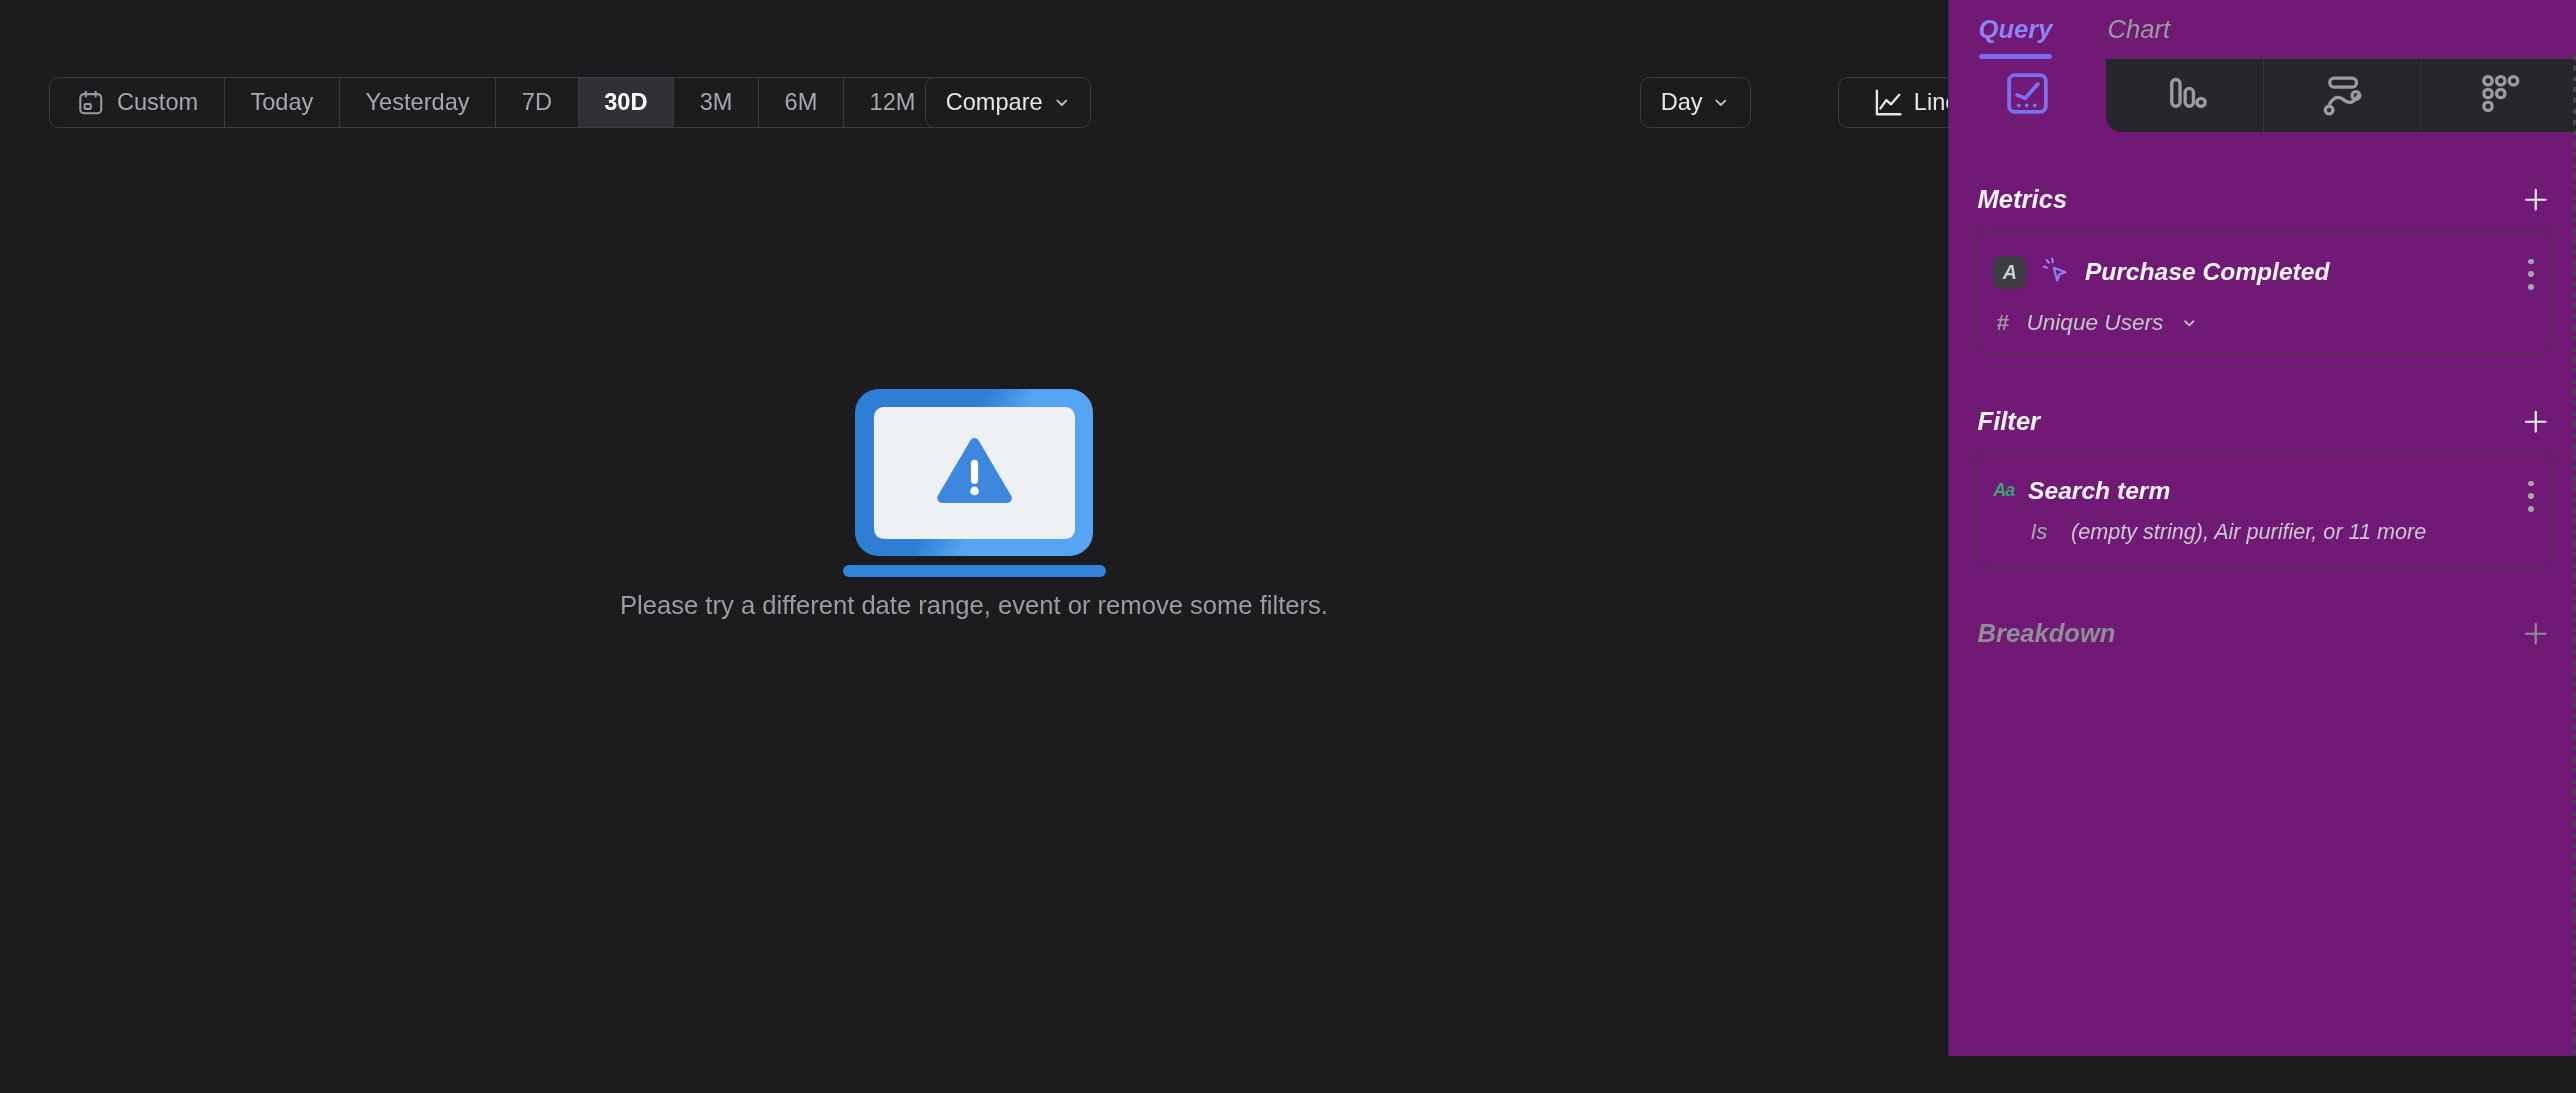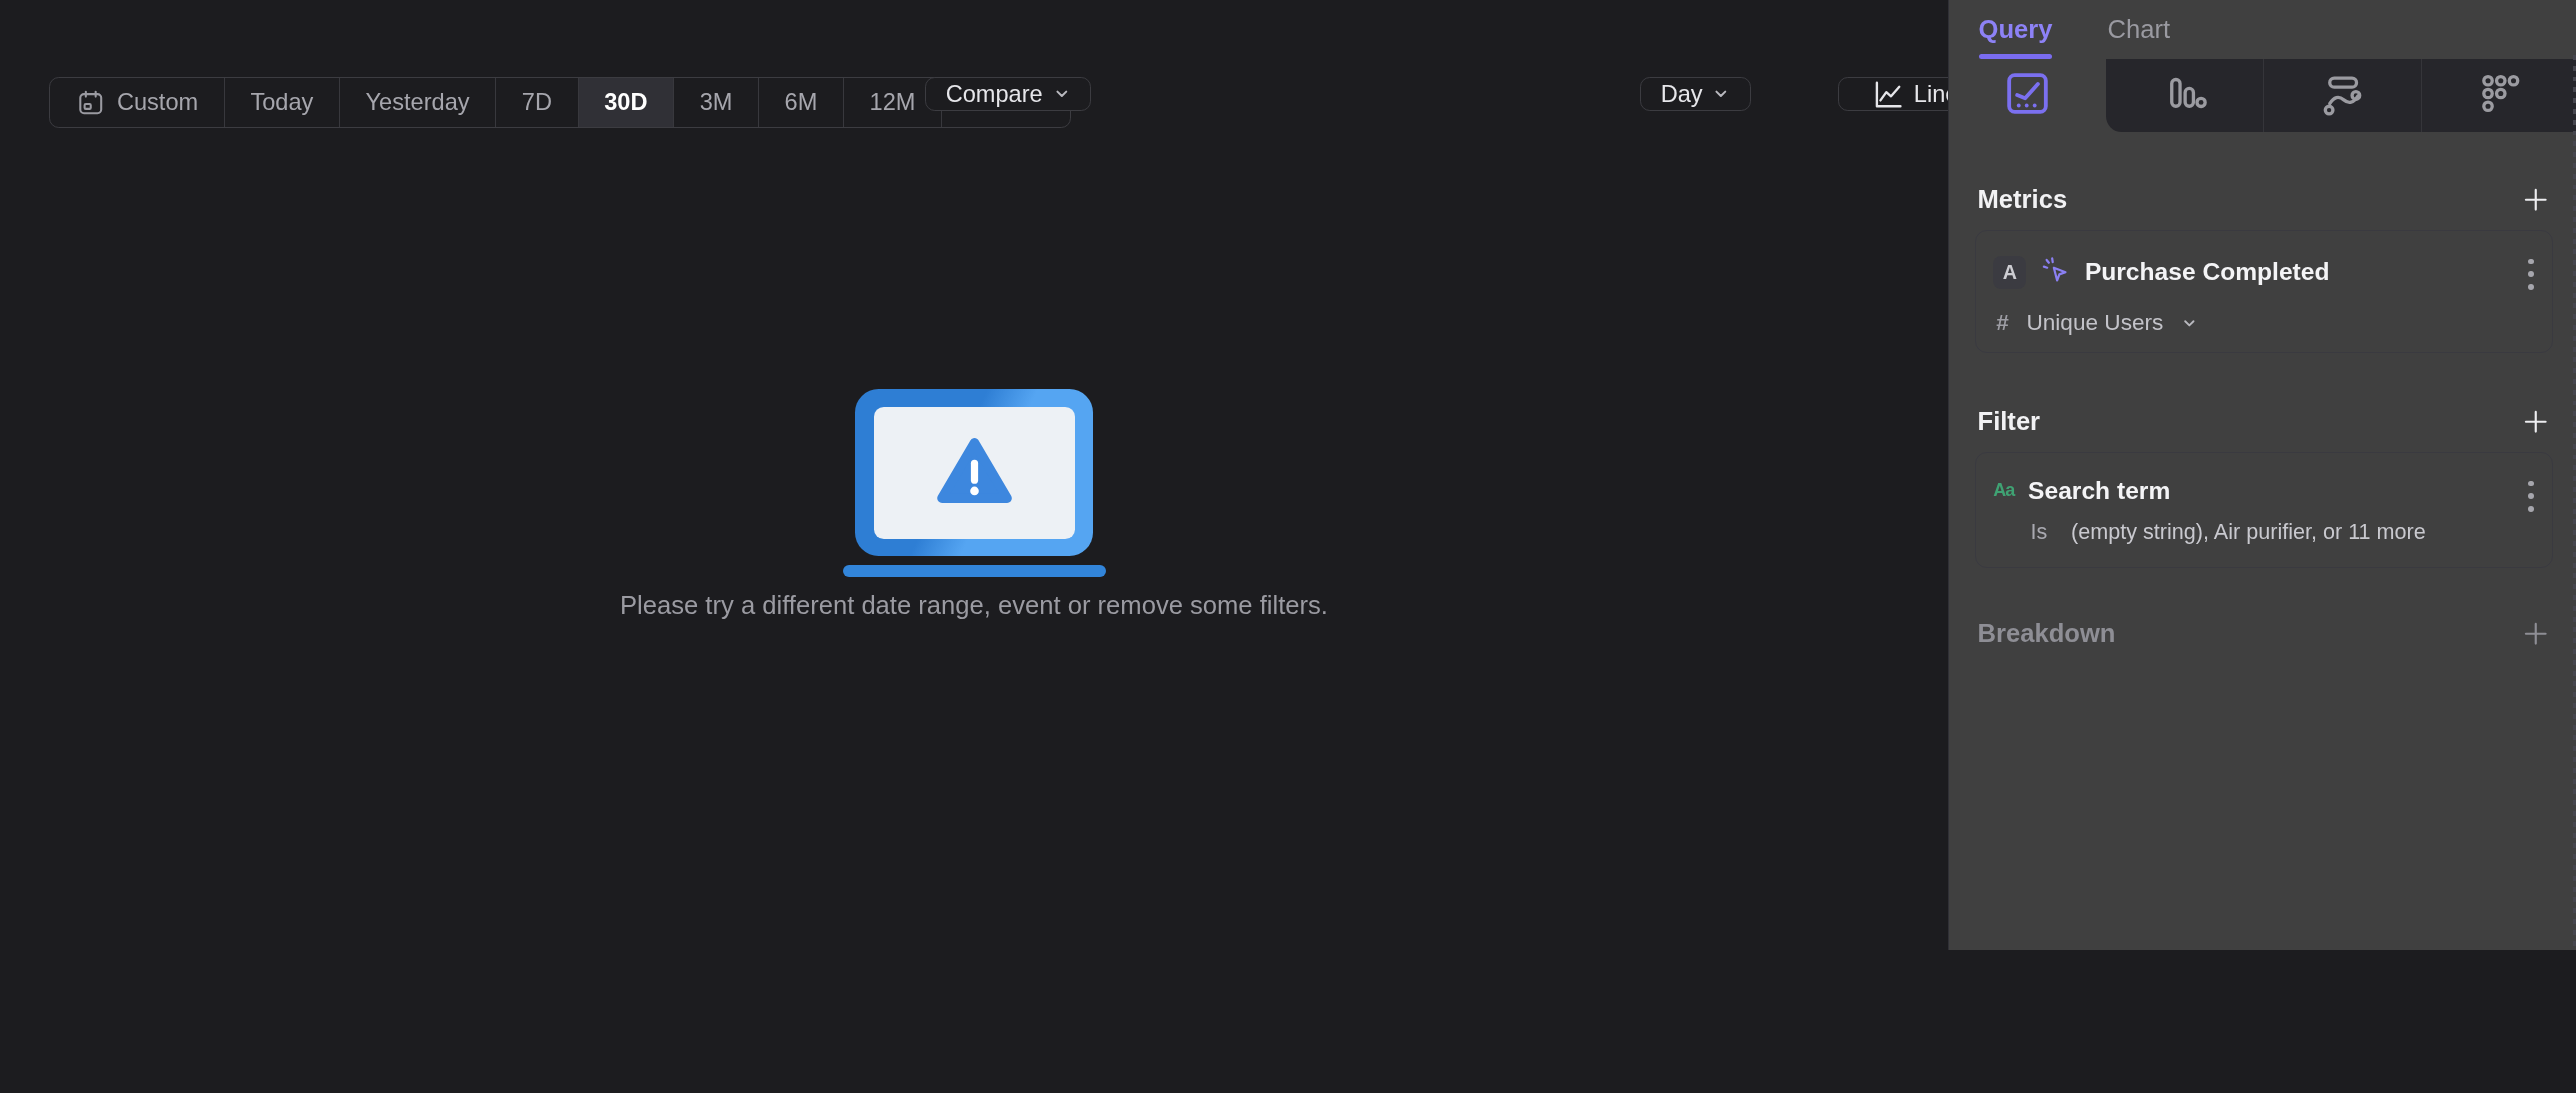--- a/index.html
+++ b/index.html
@@ -6,42 +6,42 @@
   #app{position:relative;width:2576px;height:1093px;background:#1c1c1f;
        font-family:"Liberation Sans",sans-serif;color:#e8e8ea;overflow:hidden;}
 
   
   .range-group{position:absolute;left:49px;top:77px;height:51px;display:flex;align-items:stretch;
        border:1px solid #3c3c41;border-radius:9.8px;overflow:hidden;box-sizing:border-box;background:#1c1c1f;}
   .seg{display:flex;align-items:center;gap:11.8px;padding:0 25.6px;font-size:23.6px;color:#a6a6ad;
        border-left:1px solid #38383d;cursor:pointer;white-space:nowrap;}
   .seg:first-child{border-left:none;}
   .seg.selected{background:#303036;color:#ffffff;font-weight:700;}
-  .btn{position:absolute;top:77px;height:34px;display:flex;align-items:center;gap:9.8px;padding:0 19.7px;
+  .btn{position:absolute;top:77px;height:51px;display:flex;align-items:center;gap:9.8px;padding:0 19.7px;
        border:1px solid #3c3c41;border-radius:9.8px;font-size:23.6px;color:#e6e6ea;box-sizing:border-box;
        background:#1c1c1f;cursor:pointer;white-space:nowrap;}
   .btn-compare{left:925px;}
   .btn-day{left:1640px;}
   .btn-line{left:1838px;padding-left:32px;}
   .chev{display:flex;align-items:center;color:#b9b9bf;}
 
   
   .empty{position:absolute;left:0;top:389px;width:1948px;display:flex;flex-direction:column;align-items:center;}
   .laptop-frame{width:238px;height:167px;border-radius:23.6px;
        background:linear-gradient(115deg,#2e7ed4 42%,#55a5f2 58%);
        display:flex;align-items:center;justify-content:center;}
   .laptop-screen{width:201px;height:132px;background:#edf1f5;border-radius:9.8px;
        display:flex;align-items:center;justify-content:center;}
   .laptop-base{margin-top:8.8px;width:263px;height:11.8px;border-radius:6.9px;background:#3285da;}
   .empty-title{margin-top:23.6px;font-size:29.5px;font-weight:700;color:#ffffff;}
   .empty-sub{margin-top:14.7px;font-size:25.6px;color:#9b9ba2;}
 
   
-  .sidebar{position:absolute;left:1948px;top:0;width:628px;height:950px;background:#404040;
-       border-left:1px solid #303036;box-sizing:border-box;}
+  .sidebar{position:absolute;left:1948px;top:0;width:628px;height:1056px;background:#701a75;
+       border-left:1px solid #303036;box-sizing:border-box;font-style:italic;}
   .side-tabs{position:absolute;top:0;left:0;right:0;height:59px;display:flex;align-items:stretch;
        padding-left:29.5px;gap:55px;font-size:25.6px;}
   .side-tab{display:flex;align-items:center;position:relative;cursor:pointer;color:#9a9aa1;}
   .side-tab.active{color:#8d82f6;font-weight:600;}
   .tab-underline{position:absolute;bottom:0;left:0;right:0;height:4.9px;border-radius:2.9px;background:#7a6cf0;}
 
   .view-strip{position:absolute;top:59px;left:0;width:628px;height:73px;display:flex;}
   .view-tab{width:157px;display:flex;align-items:center;justify-content:center;cursor:pointer;}
   .view-tab.lt{background:#26262b;}
   .view-tab.first-lt{border-radius:0 0 0 15.7px;}

